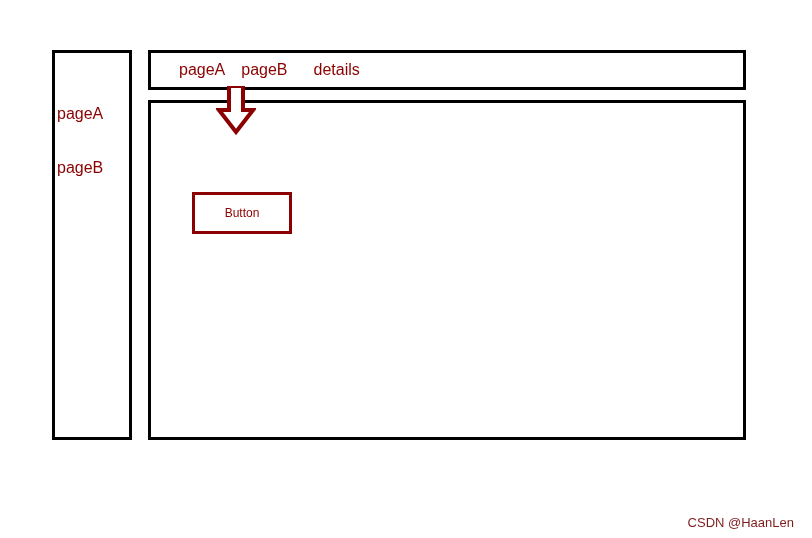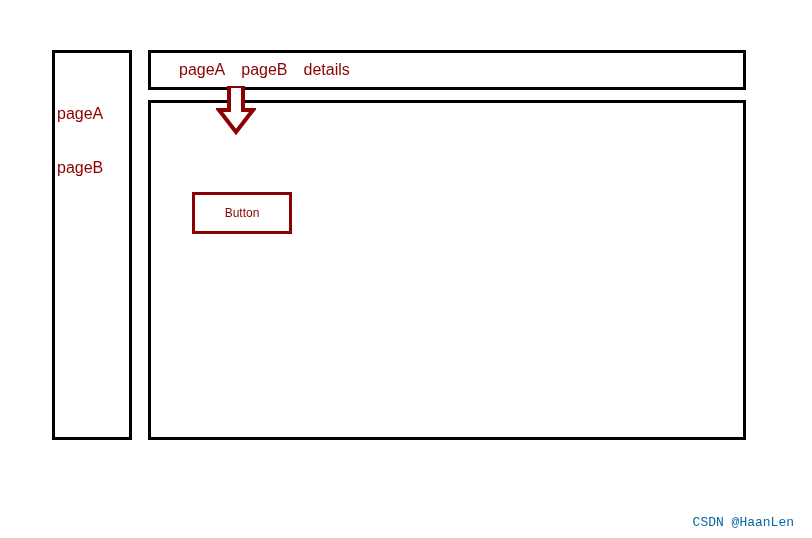--- a/index.html
+++ b/index.html
@@ -39,21 +39,21 @@
       display: flex;
       align-items: center;
       padding-left: 28px;
       gap: 16px;
     }
     .breadcrumb-item {
       color: #8b0000;
       font-size: 16px;
     }
     .breadcrumb-item.last {
-      margin-left: 0;
+      margin-left: 10px;
     }
     .content-panel {
       position: absolute;
       left: 148px;
       top: 100px;
       width: 598px;
       height: 340px;
       border: 3px solid #000;
     }
     .arrow {
@@ -74,23 +74,23 @@
       align-items: center;
       justify-content: center;
       color: #8b0000;
       font-size: 12px;
       background: #fff;
     }
     .watermark {
       position: absolute;
       right: 18px;
       bottom: 8px;
-      color: #0369a1;
+      color: #7f1d1d;
       font-size: 13px;
-      font-family: Liberation Mono, monospace;
+      font-family: Liberation Sans, sans-serif;
     }
   </style>
 </head>
 <body>
 
 <div class="sidebar">
   <div class="sidebar-item">pageA</div>
   <div class="sidebar-item">pageB</div>
 </div>
 

